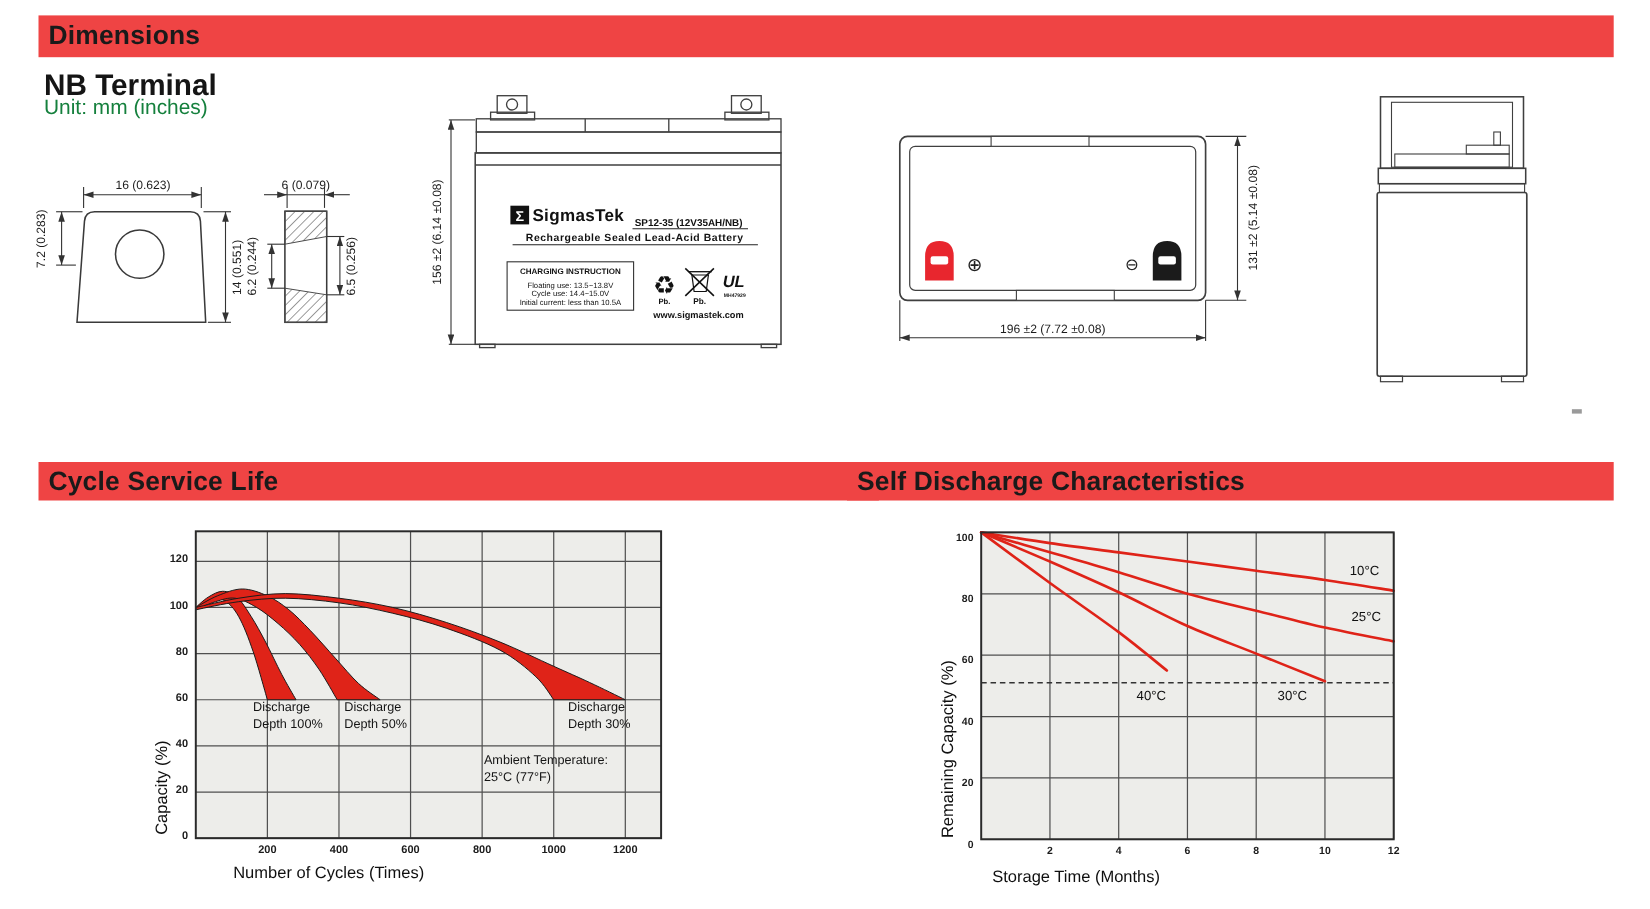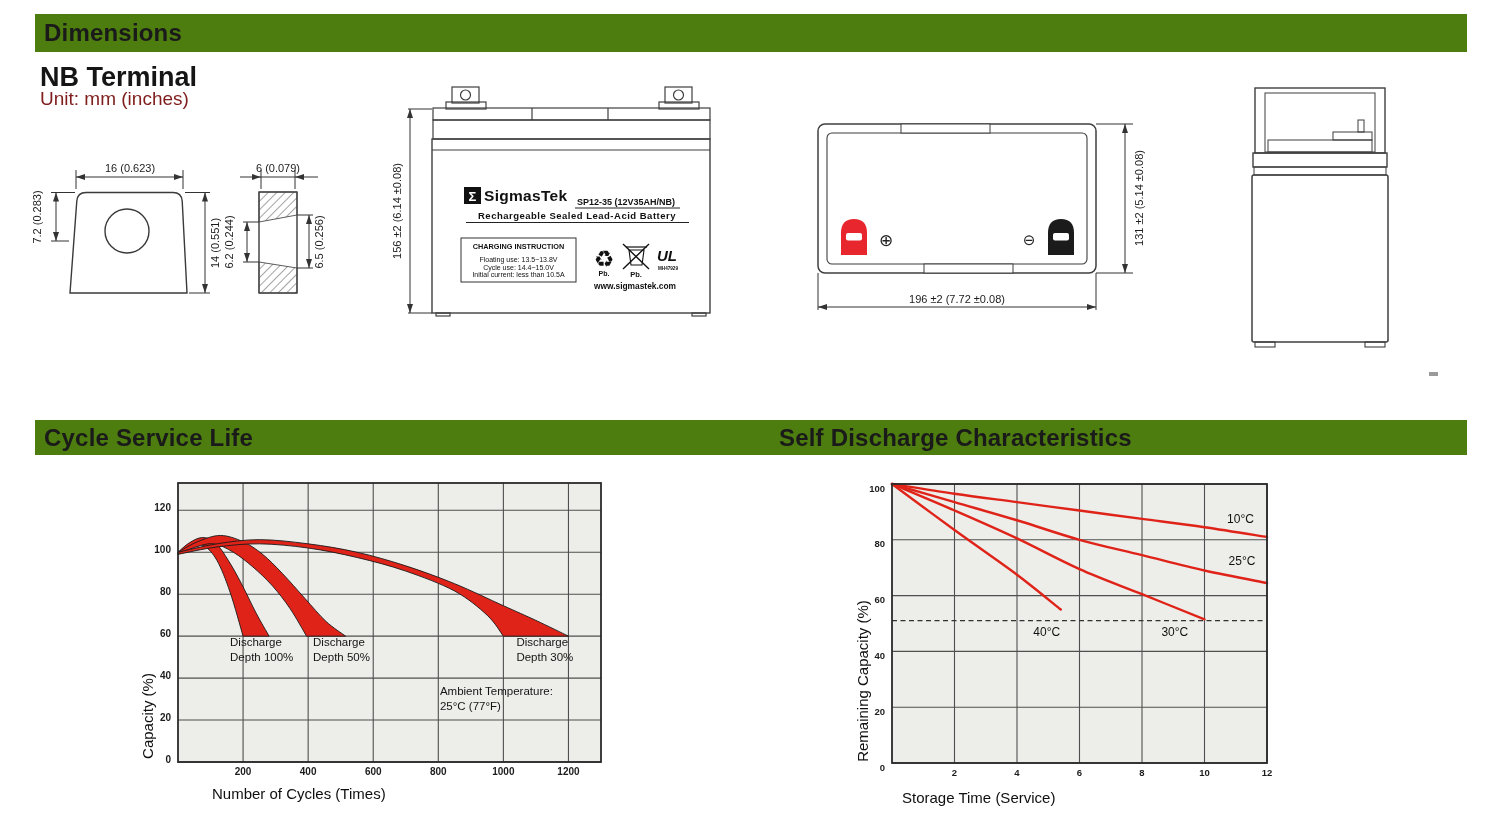--- a/index.html
+++ b/index.html
@@ -1,20 +1,20 @@
 <!DOCTYPE html>
 <html><head>
 <meta charset="utf-8">
 <style>
   html,body{margin:0;padding:0;background:#fff;}
   .page{position:relative;width:1500px;height:826px;background:#fff;font-family:"Liberation Sans",sans-serif;overflow:hidden;}
-  .secbar{position:absolute;background:#4d7c0f;display:flex;align-items:center;padding-left:9px;box-sizing:border-box;}
+  .secbar{position:absolute;background:#ef4444;display:flex;align-items:center;padding-left:9px;box-sizing:border-box;}
   .secbar span{font-weight:bold;font-size:24px;color:#1a1a1a;letter-spacing:.2px;}
   .h2{position:absolute;font-size:27px;font-weight:bold;color:#151515;}
-  .note{position:absolute;font-size:19px;color:#7f1d1d;}
+  .note{position:absolute;font-size:19px;color:#15803d;}
   svg{position:absolute;overflow:visible;}
   svg text{font-family:"Liberation Sans",sans-serif;}
   .dim{font-size:11px;fill:#1c1c1c;}
   .axis-label{position:absolute;font-size:15px;color:#0f0f0f;white-space:nowrap;}
   .rot{transform:translate(-50%,-50%) rotate(-90deg);}
   .mark{position:absolute;background:#9a9a9a;}
 </style>
 </head>
 <body>
 
@@ -258,15 +258,15 @@
       <text x="45" y="188.89999999999998" text-anchor="end" font-size="9.5" font-weight="bold" fill="#1c1c1c">40</text>
       <text x="45" y="133.1" text-anchor="end" font-size="9.5" font-weight="bold" fill="#1c1c1c">60</text>
       <text x="45" y="77.29999999999998" text-anchor="end" font-size="9.5" font-weight="bold" fill="#1c1c1c">80</text>
       <text x="45" y="21.5" text-anchor="end" font-size="9.5" font-weight="bold" fill="#1c1c1c">100</text>
       <text x="400.4375" y="53.06" text-anchor="middle" font-size="12" fill="#101010">10°C</text>
       <text x="401.99999999999994" y="94.91" text-anchor="middle" font-size="12" fill="#101010">25°C</text>
       <text x="334.81250000000006" y="166.055" text-anchor="middle" font-size="12" fill="#101010">30°C</text>
       <text x="206.6875" y="166.055" text-anchor="middle" font-size="12" fill="#101010">40°C</text>
     </svg>
   <div class="axis-label rot" style="left:862px;top:681px;">Remaining Capacity (%)</div>
-  <div class="axis-label" style="left:902px;top:789px;">Storage Time (Service)</div>
+  <div class="axis-label" style="left:902px;top:789px;">Storage Time (Months)</div>
 
 </div>
 
 </body></html>

